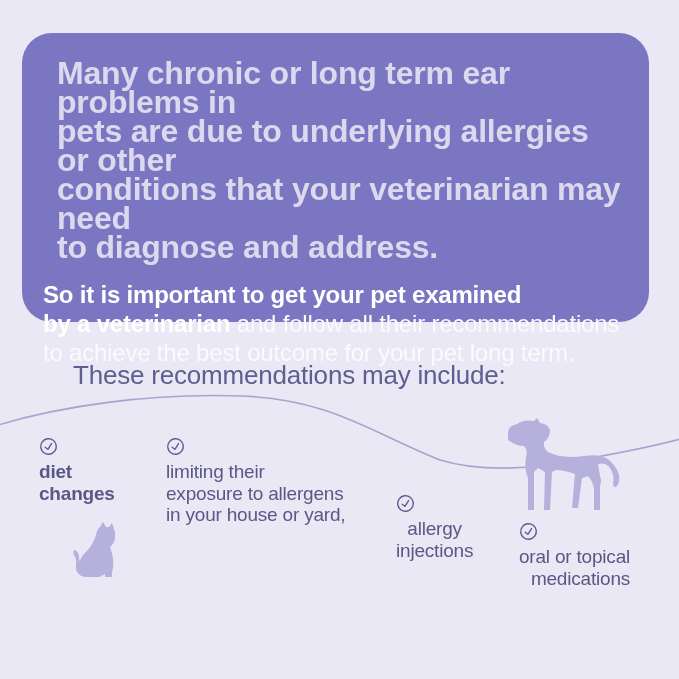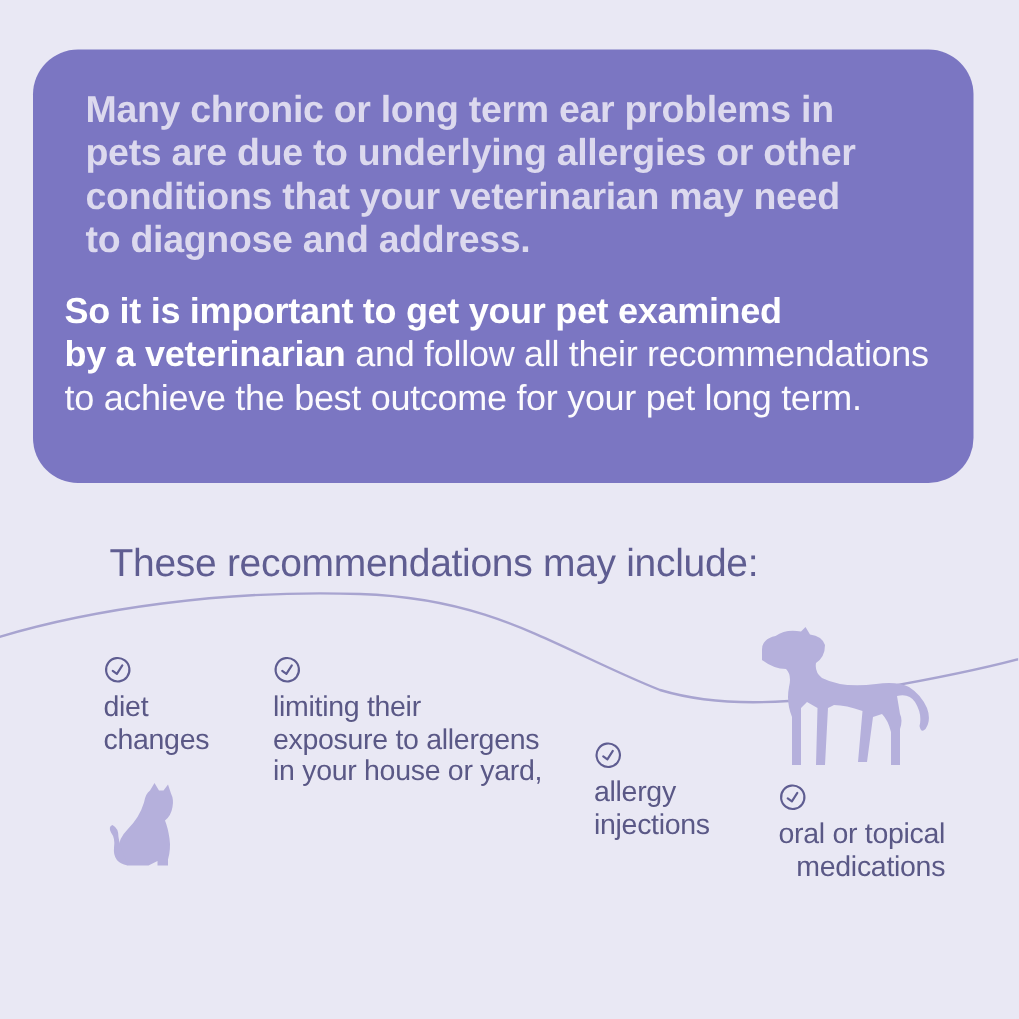--- a/index.html
+++ b/index.html
@@ -19,21 +19,21 @@
     width:627px;height:289px;
     background:#7b76c2;
     border-radius:30px;
     box-sizing:border-box;
     padding:26px 20px 0 21px;
   }
   .pre{white-space:pre-line;}
   .card-p1{
     margin:0 0 0 14px;
     width:570px;
-    font-size:25px;line-height:29px;
+    font-size:32px;line-height:29px;
     font-weight:700;
     color:#dcd9ee;
     letter-spacing:-0.2px;
   }
   .card-p2{
     margin:18px 0 0 0;
     width:592px;
     font-size:24px;line-height:29px;
     font-weight:400;
     color:#fbfafd;
@@ -59,23 +59,23 @@
     font-size:19px;line-height:21.5px;
     letter-spacing:-0.2px;
   }
   .check{
     display:block;
     width:19px;height:19px;
     color:#5f5d91;
     transform:rotate(-8deg);
     margin-bottom:5px;
   }
-  .item-1{left:69px;top:437px;}
-  .item-2{left:182px;top:437px;}
-  .item-3{left:396px;top:494px;}
+  .item-1{left:39px;top:437px;font-weight:bold;}
+  .item-2{left:166px;top:437px;}
+  .item-3{left:396px;top:494px;text-align:center;}
   .item-4{left:519px;top:522px;text-align:right;}
   .cat{
     position:absolute;left:68px;top:521px;
     width:50px;height:58px;
     color:#b5b0dc;
   }
   .dog{
     position:absolute;left:484px;top:418px;
     width:145px;height:98px;
     color:#b5b0dc;

